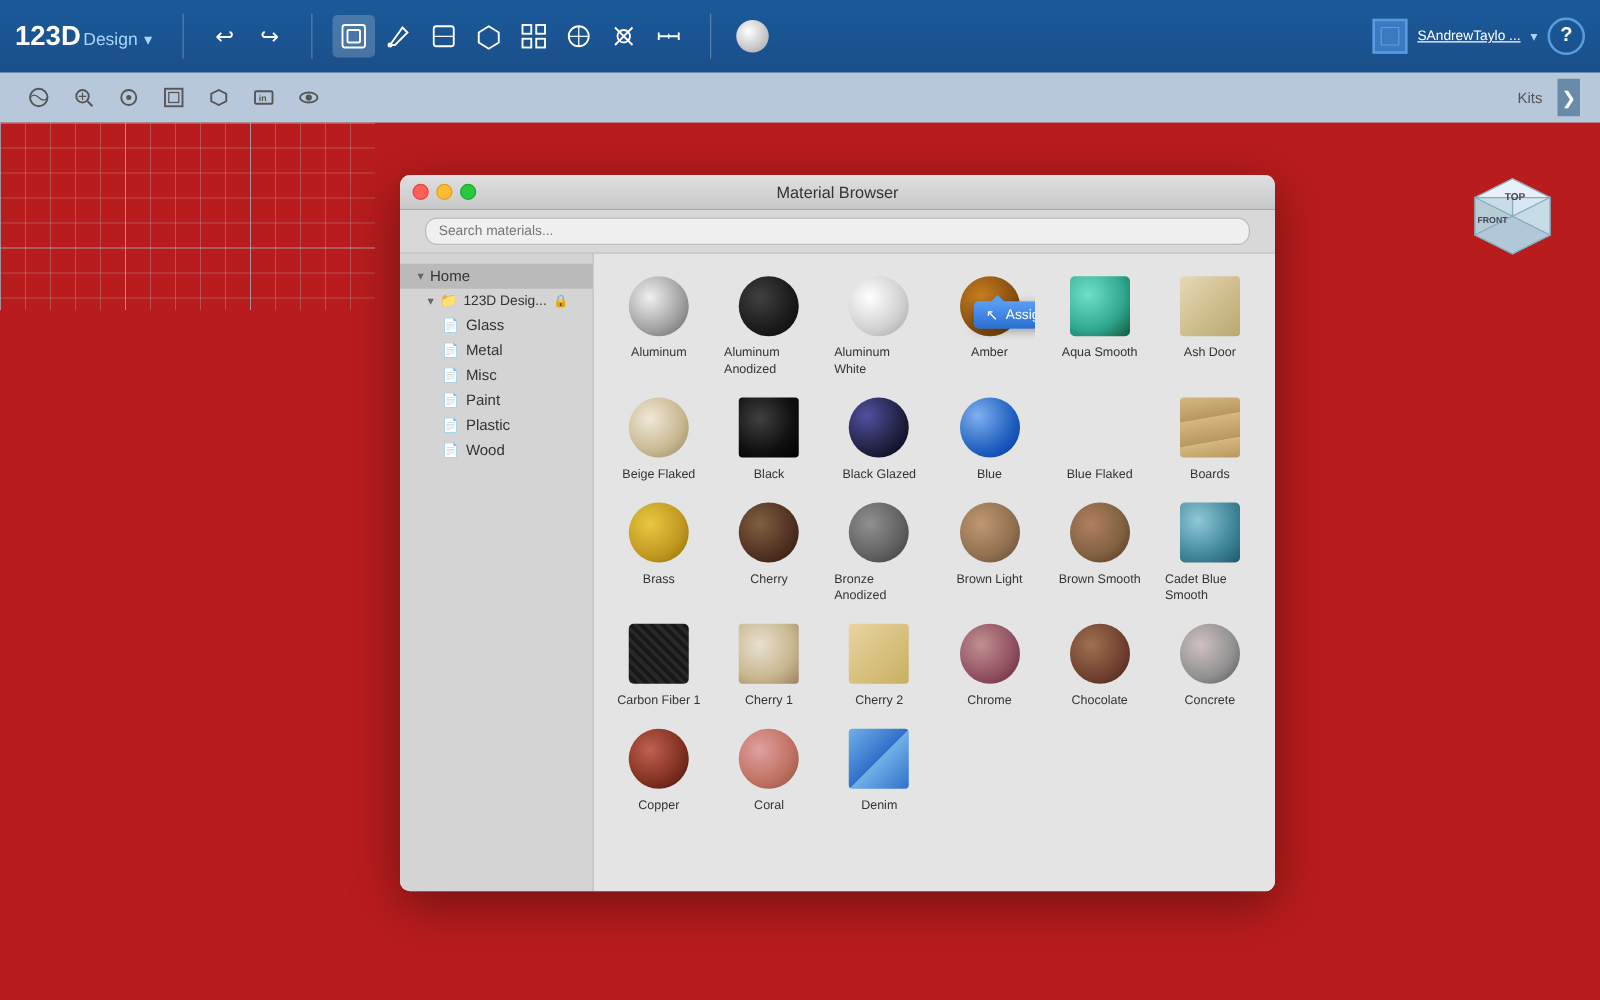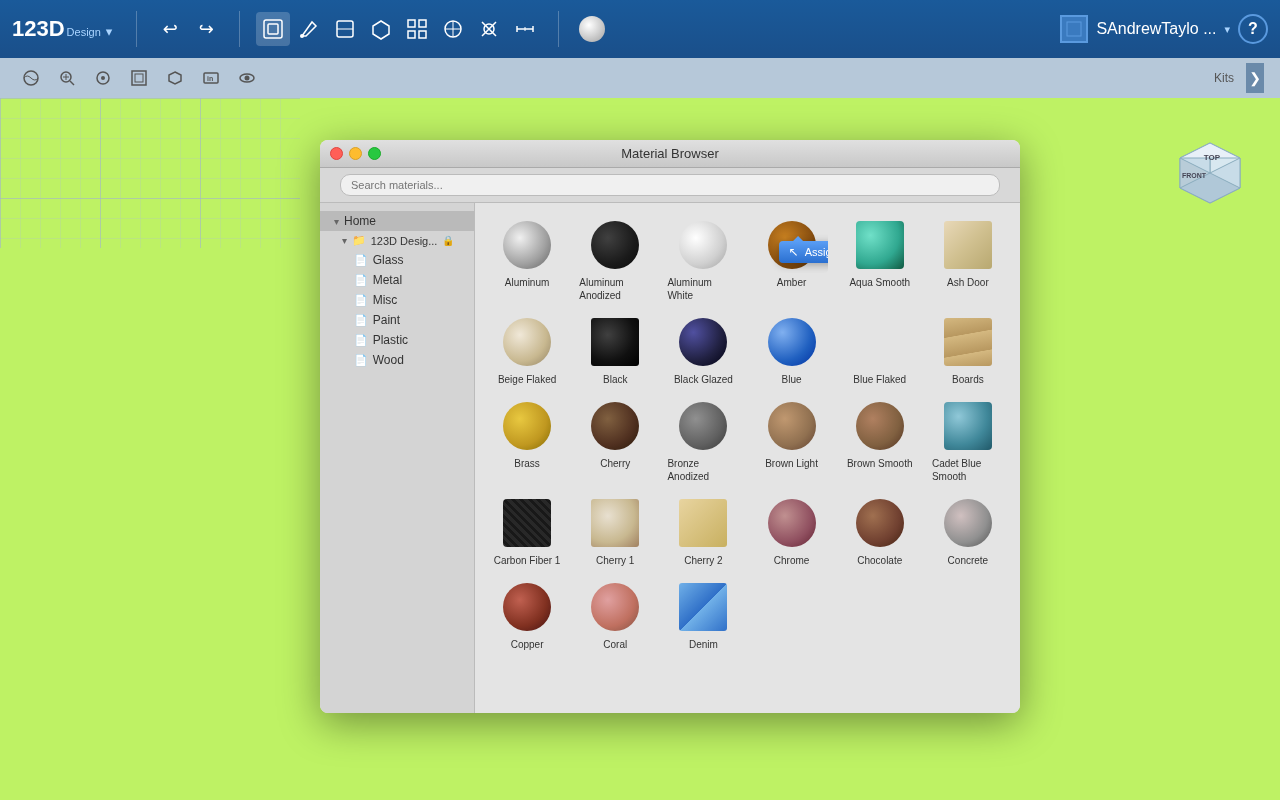--- a/index.html
+++ b/index.html
@@ -31,21 +31,21 @@
       margin-right: 8px;
     }
     .logo-text {
       color: white;
       font-size: 22px;
       font-weight: bold;
       line-height: 1;
     }
     .logo-sub {
       color: #aad4ff;
-      font-size: 11px;
+      font-size: 14px;
       line-height: 1;
       margin-top: 2px;
     }
     .logo-dropdown {
       color: #aad4ff;
       font-size: 13px;
       margin-left: 3px;
     }
     .tb-divider {
       width: 1px;
@@ -84,21 +84,22 @@
       background: #3a7abf;
       border: 2px solid #5a9adf;
       display: flex;
       align-items: center;
       justify-content: center;
       color: white;
       font-size: 12px;
     }
     .user-name {
       color: white;
-      font-size: 16px;
+      font-size: 11px;
+      text-decoration: underline;
     }
     .user-dropdown {
       color: #aad4ff;
       font-size: 11px;
     }
     .help-btn {
       width: 30px;
       height: 30px;
       border-radius: 50%;
       border: 2px solid #5a9adf;
@@ -152,21 +153,21 @@
       cursor: pointer;
     }
 
     
     #canvas {
       position: absolute;
       top: 98px;
       left: 0;
       right: 0;
       bottom: 0;
-      background: #bef264;
+      background: #b91c1c;
       overflow: hidden;
     }
     .grid-lines {
       position: absolute;
       top: 0; left: 0; right: 0; bottom: 0;
     }
 
     
     .nav-cube {
       position: absolute;

